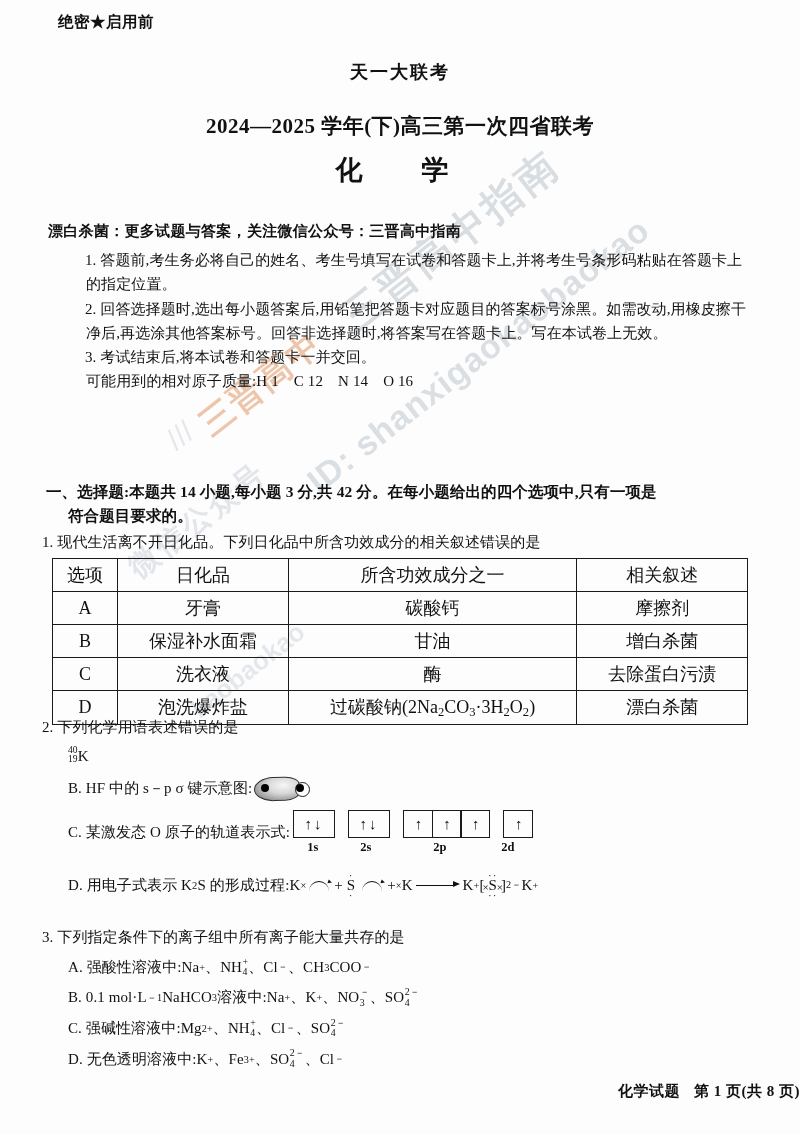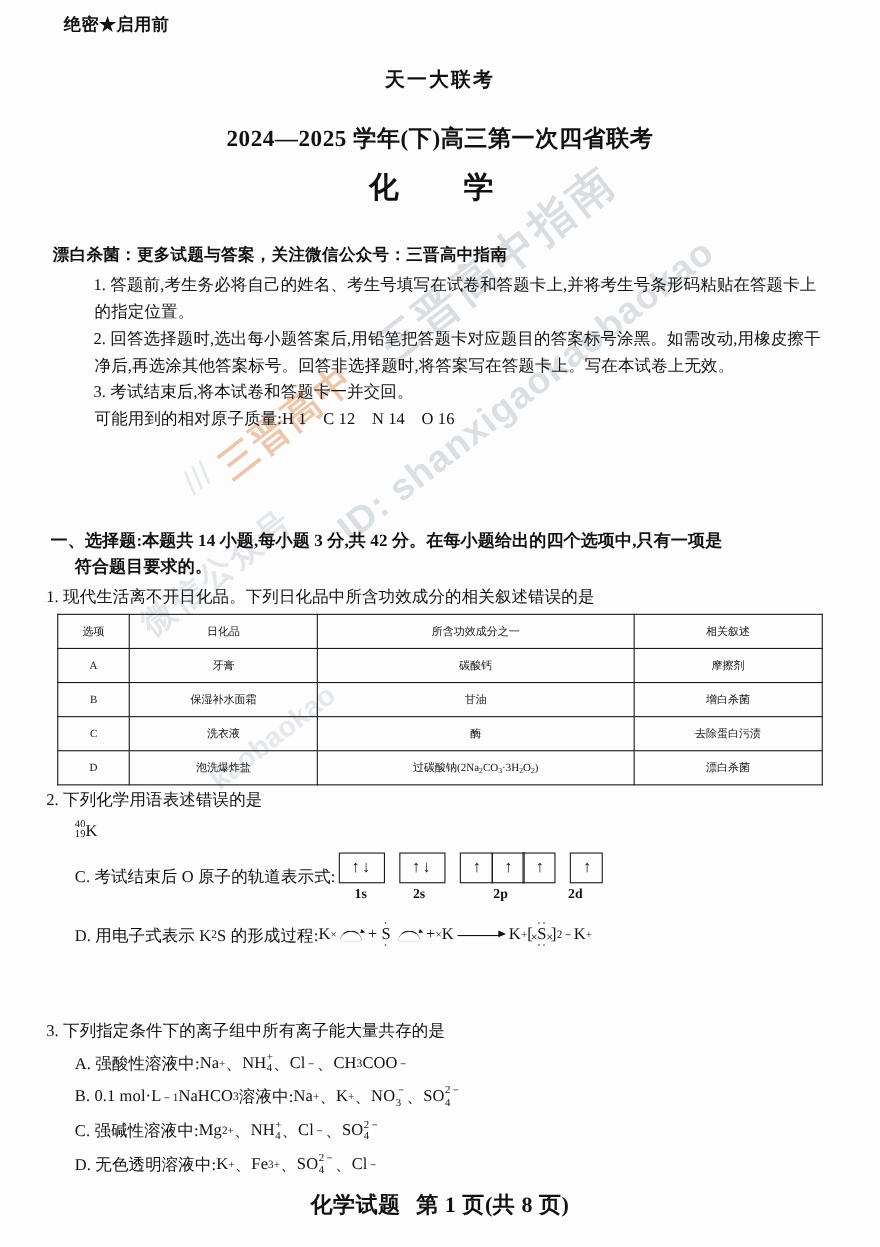--- a/index.html
+++ b/index.html
@@ -182,21 +182,21 @@
     font-size: 15px;
     letter-spacing: .1px;
   }
 
   table.opt-table {
     position: absolute;
     left: 52px;
     top: 558px;
     width: 696px;
     border-collapse: collapse;
-    font-size: 10px;
+    font-size: 18px;
     background: transparent;
     border-radius: 15px;
   }
   table.opt-table td, table.opt-table th {
     border: 1.4px solid #1a1a1a;
     text-align: center;
     padding: 4px 2px;
     font-weight: normal;
     height: 22px;
     background: transparent;
@@ -411,22 +411,22 @@
     position: relative;
     top: -0.5px;
   }
   .ion .u { display:block; margin-bottom: 1px; }
   .ion .d { display:block; }
 
   .footer {
     position: absolute;
     left: 0; right: 0;
     top: 1082px;
-    text-align: center;
-    font-size: 20px;
+    text-align: right;
+    font-size: 15px;
     font-weight: bold;
     letter-spacing: .5px;
     font-family: Liberation Serif, serif;
   }
   .footer .gap { display:inline-block; width: 14px; }
 </style>
 </head>
 <body>
 
 <div class="page">
@@ -504,23 +504,32 @@
       <div class="q-stem">2. 下列化学用语表述错误的是</div>
 
       <div class="opt-line">
           <span class="nuclide">
             <span>40</span>
             <span>19</span>
           </span>
           <span style="font-size:15px">K</span>
       </div>
 
-
       <div class="opt-line">
-        <span>C. 考试结束后 O 原子的轨道表示式:</span>
+        <span>B. HF 中的 s－p σ 键示意图:</span>
+        <span class="hf-sketch">
+          <span class="hf-lobe"></span>
+          <span class="hf-nucleus"></span>
+          <span class="hf-s"></span>
+          <span class="hf-s-dot"></span>
+        </span>
+      </div>
+
+      <div class="opt-line">
+        <span>C. 某激发态 O 原子的轨道表示式:</span>
         <span class="orb-wrap">
           <span class="orb-row">
             <span class="orb-group">
               <span class="orb-box wide">↑↓</span>
             </span>
             <span class="orb-group">
               <span class="orb-box wide">↑↓</span>
             </span>
             <span class="orb-group">
               <span class="orb-box">↑</span>

